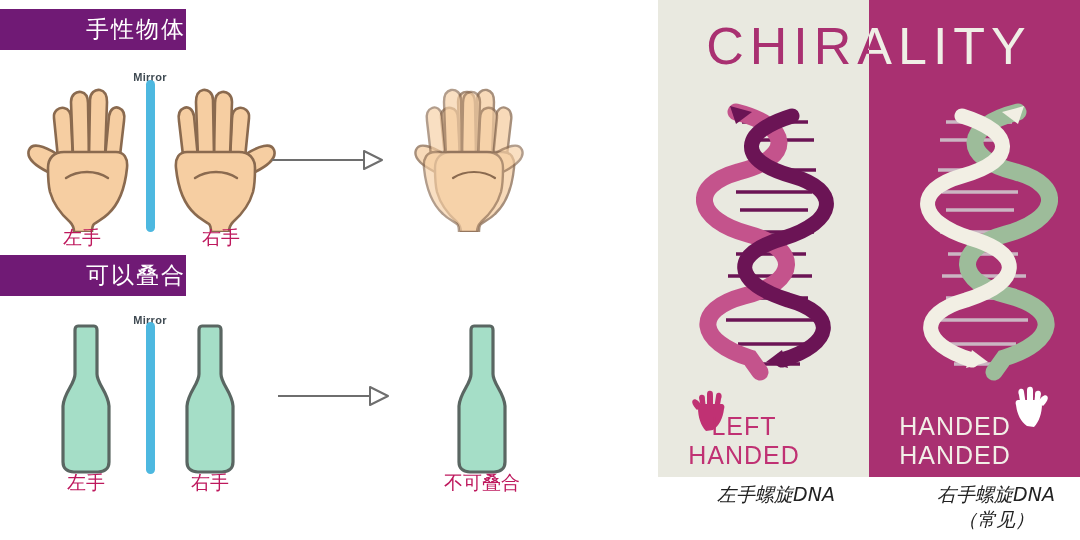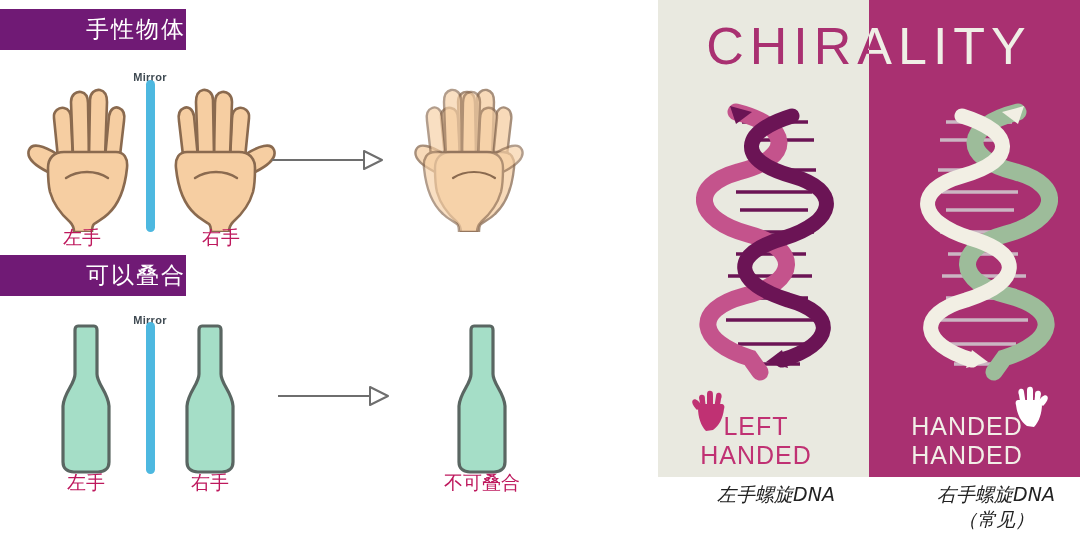--- a/index.html
+++ b/index.html
@@ -61,21 +61,20 @@
     font-size:52px;letter-spacing:6px;text-align:center;line-height:56px;
     font-family:"Liberation Sans","DejaVu Sans",sans-serif;font-weight:300;
   }
   .title-clip.left .txt{left:0;color:#A93071;}
   .title-clip.right .txt{left:-211px;color:#EFEFE6;}
 
   .handed-label{
     position:absolute;width:172px;text-align:center;
     font-size:25px;letter-spacing:1px;line-height:29px;
     font-family:"Liberation Sans","DejaVu Sans",sans-serif;
-    padding-left:12px;
   }
   .hl-left{left:0;top:412px;color:#C03173;}
   .hl-right{left:211px;top:412px;color:#F2EFE7;}
 
   .poster-caption{
     position:absolute;text-align:center;font-size:19px;color:#222;
     line-height:25px;font-family:"DejaVu Sans","Liberation Sans",sans-serif;
     width:240px;
     font-style:italic;
   }

